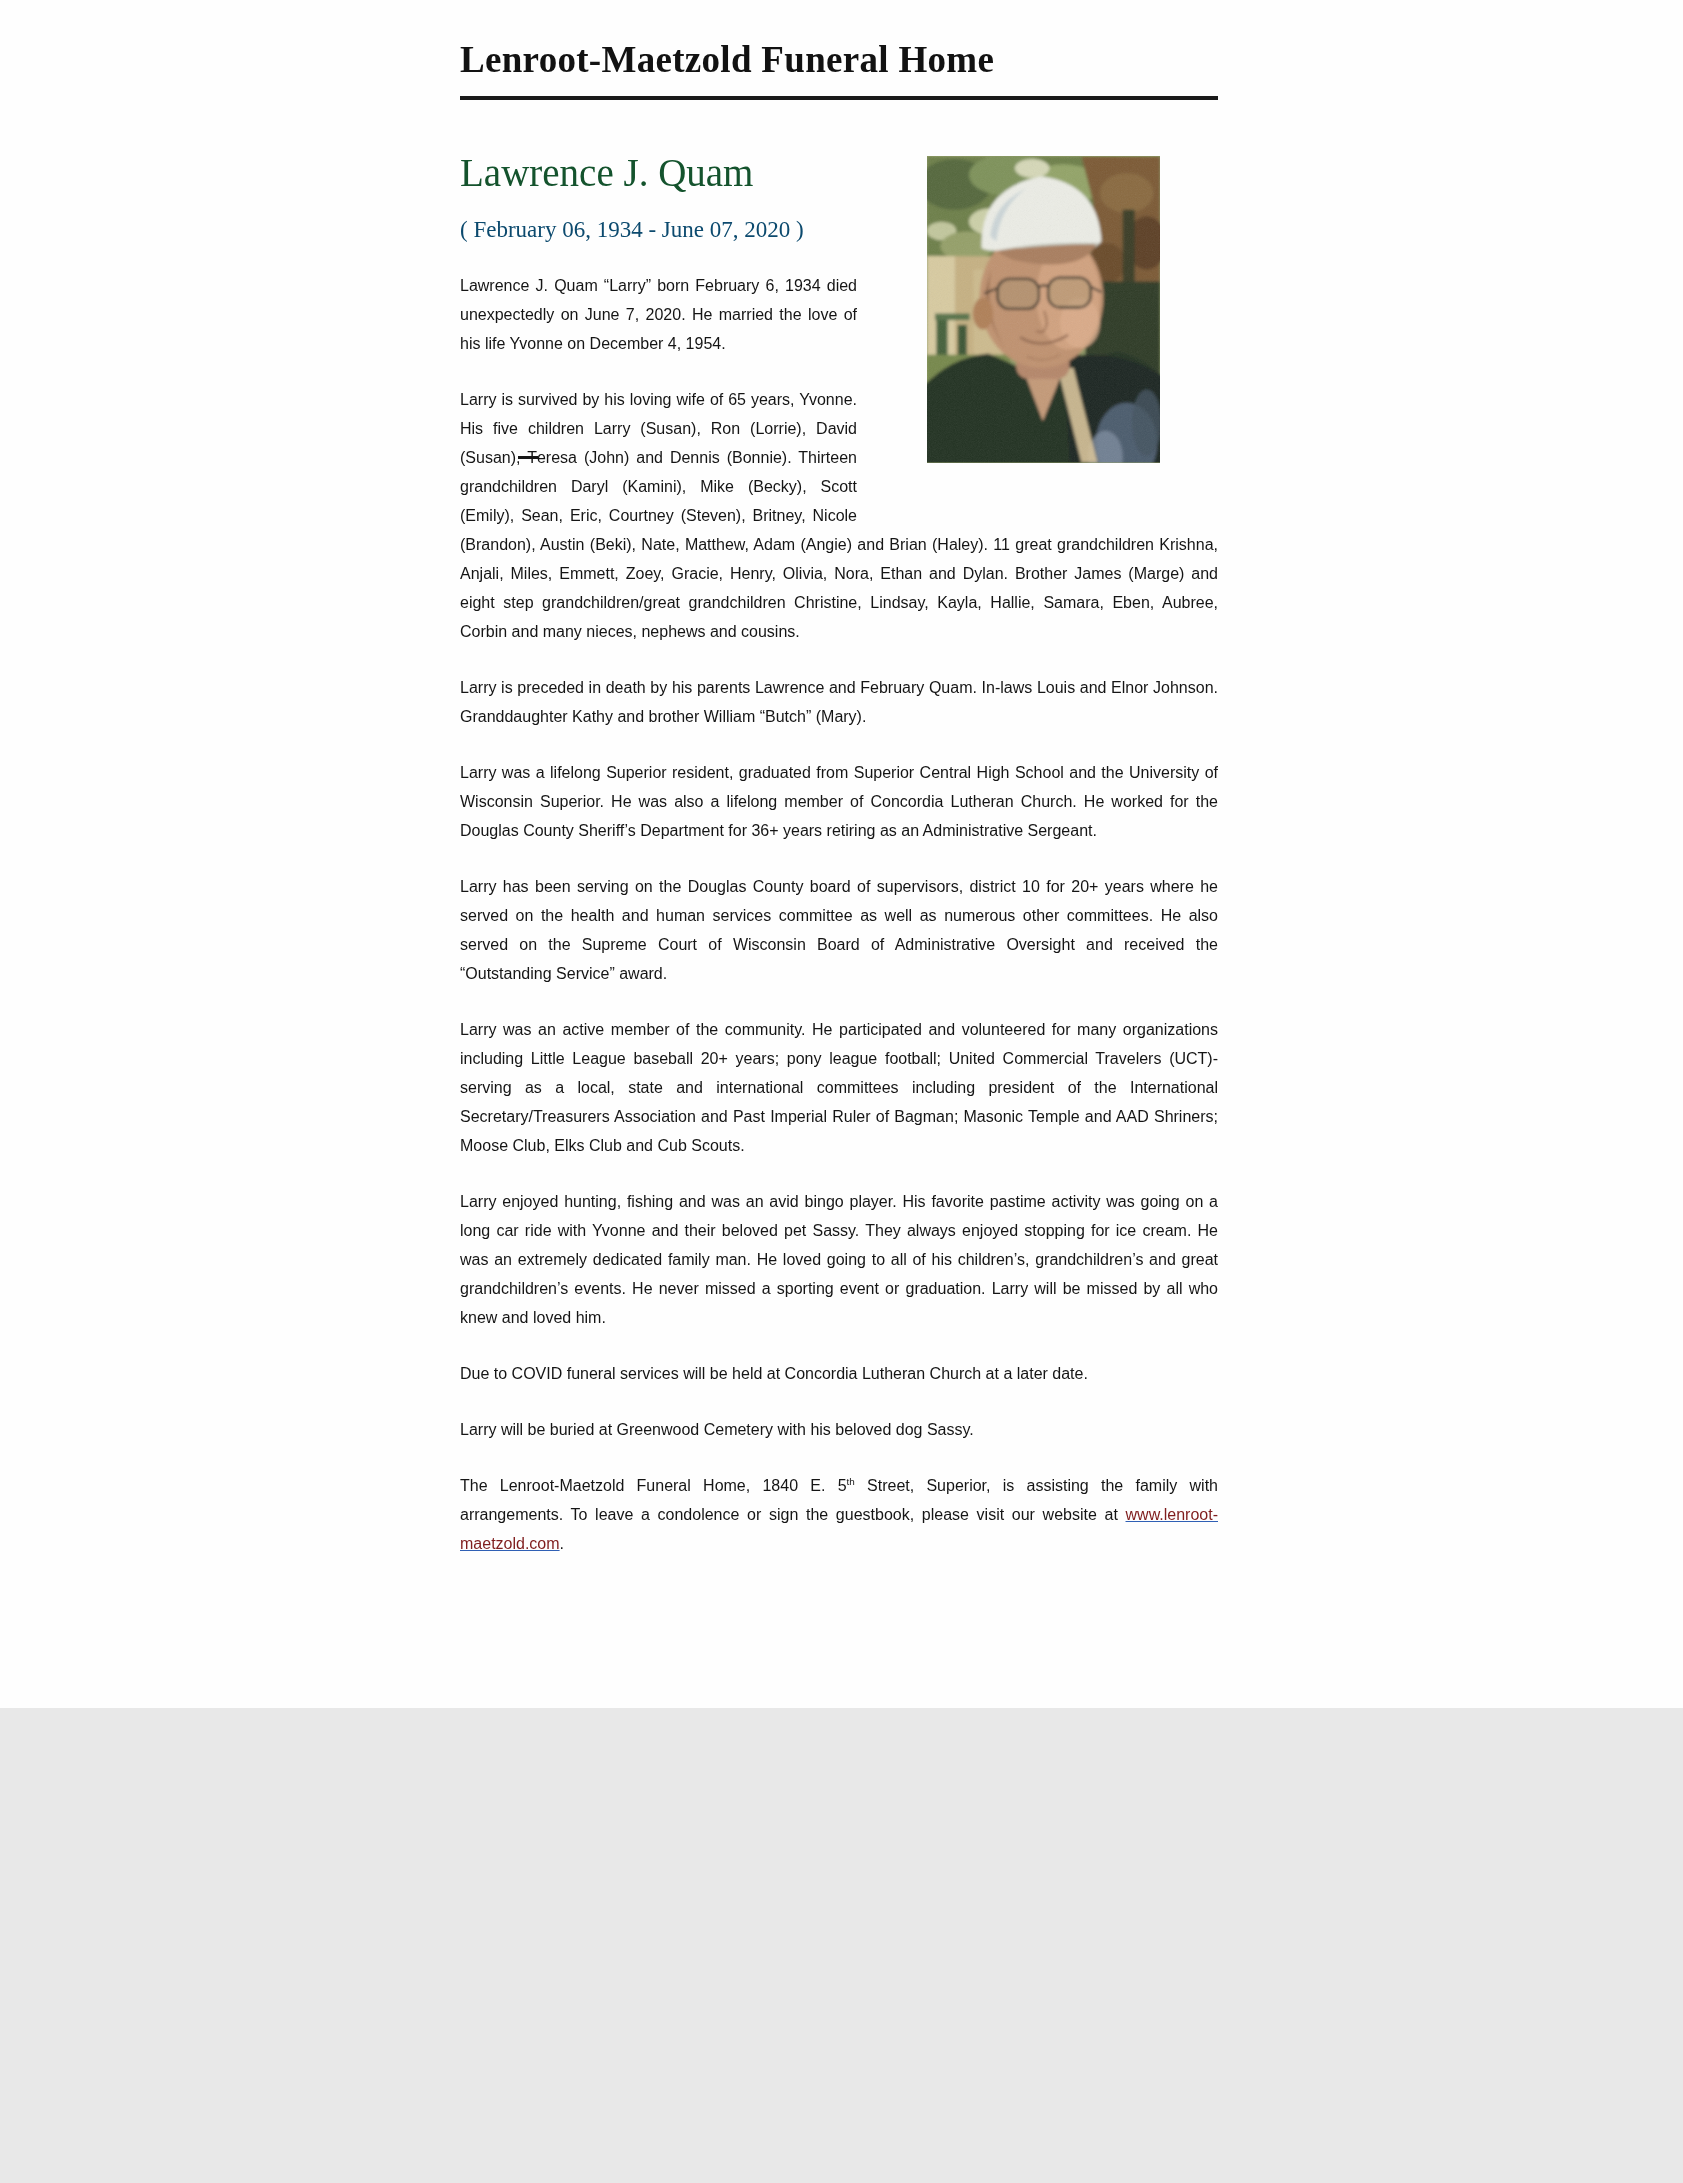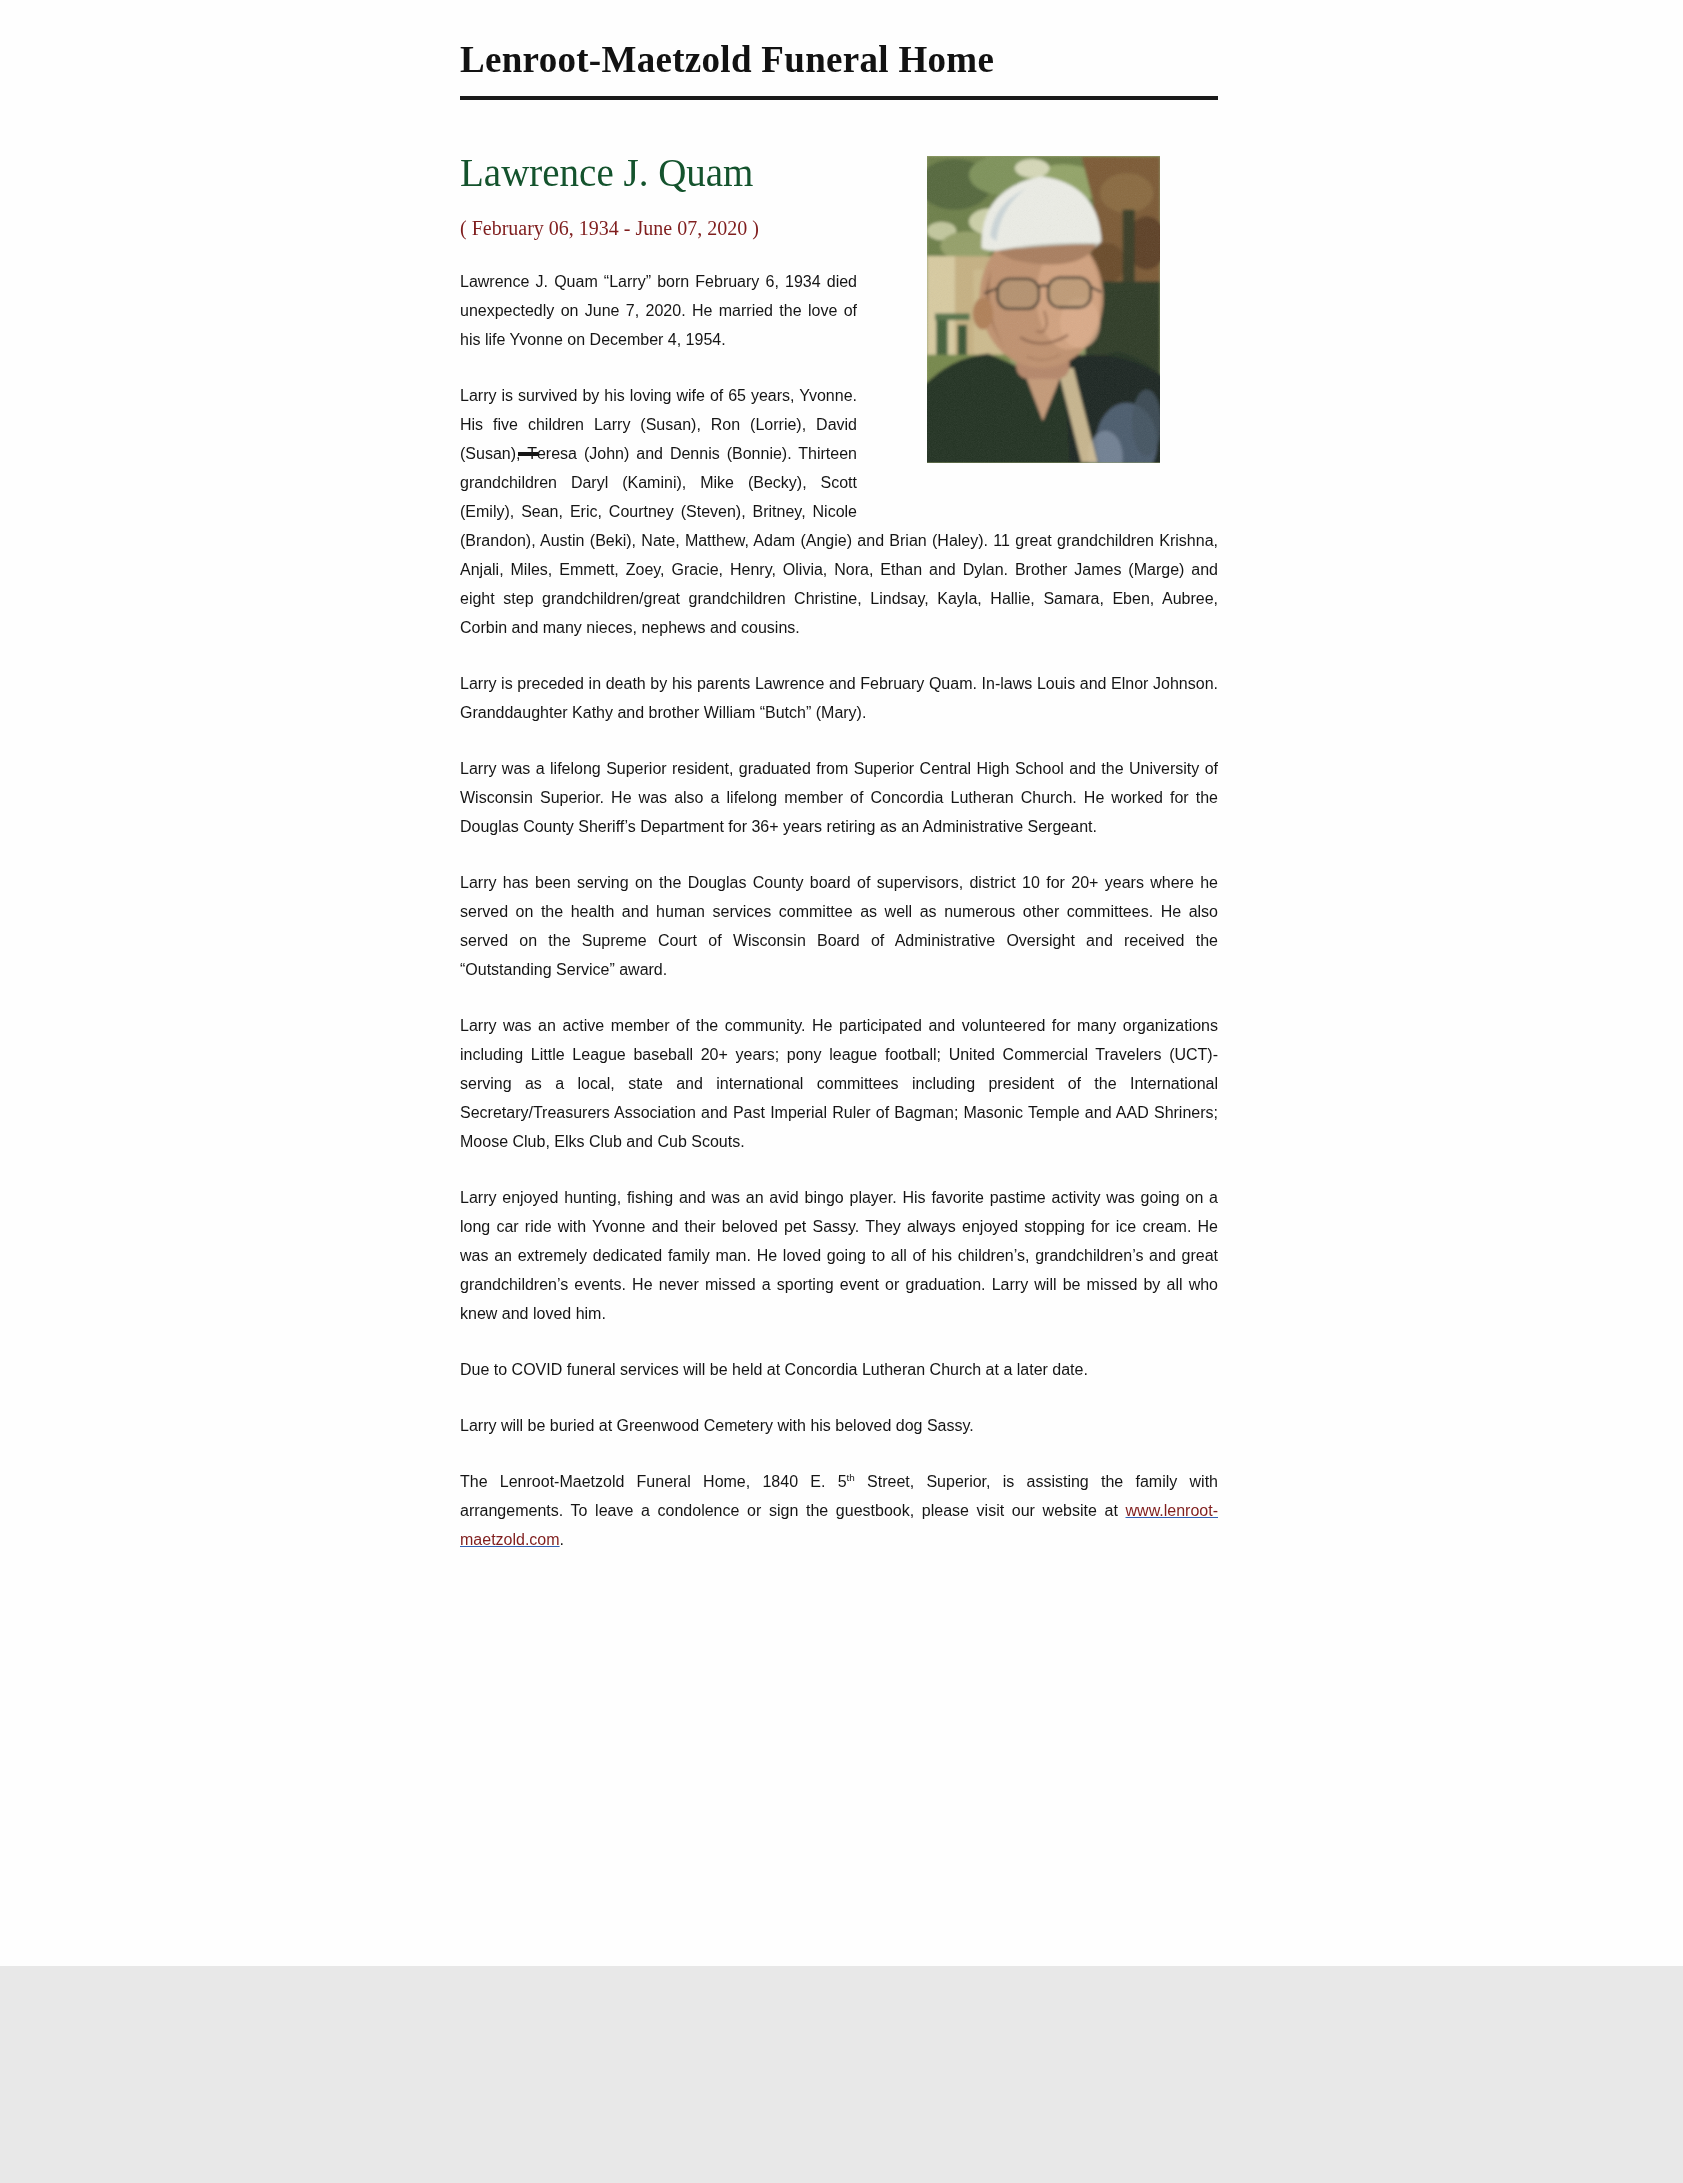--- a/index.html
+++ b/index.html
@@ -1,19 +1,19 @@
 <!DOCTYPE html>
 <html style="font-size:10.7px"><head>
 <meta charset="utf-8">
 <style>
   html, body { margin: 0; padding: 0; background: #e8e8e8; }
   .page {
     position: relative;
     width: 1683px;
-    height: 1966px;
+    height: 1708px;
     background: #fefefe;
     font-family: "Liberation Sans", sans-serif;
     color: #161616;
     overflow: hidden;
   }
   .content {
     position: absolute;
     left: 460px;
     top: 38px;
     width: 758px;
@@ -51,23 +51,23 @@
     margin: 0;
     font-family: "Liberation Serif", serif;
     font-weight: 400;
     font-size: 39px;
     line-height: 1.15;
     color: #14532d;
   }
   .life-dates {
     margin: 20px 0 0 0;
     font-family: "Liberation Serif", serif;
-    font-size: 20px;
+    font-size: 23px;
     line-height: 1.2;
-    color: #7f1d1d;
+    color: #0c4a6e;
   }
   .body-para {
     margin: 27px 0 0 0;
     font-size: 16px;
     line-height: 29px;
     text-align: justify;
     color: #151515;
   }
   .sup { vertical-align: super; font-size: 62%; line-height: 0; }
   .strike { position: relative; }

